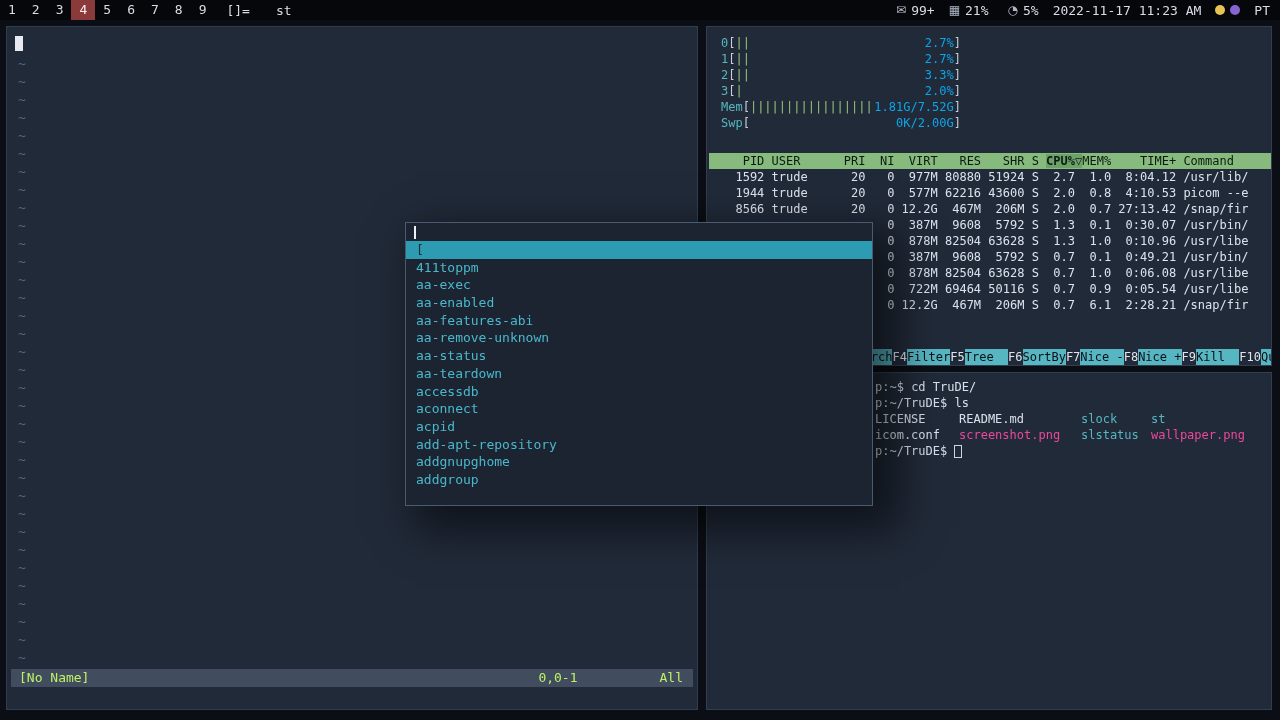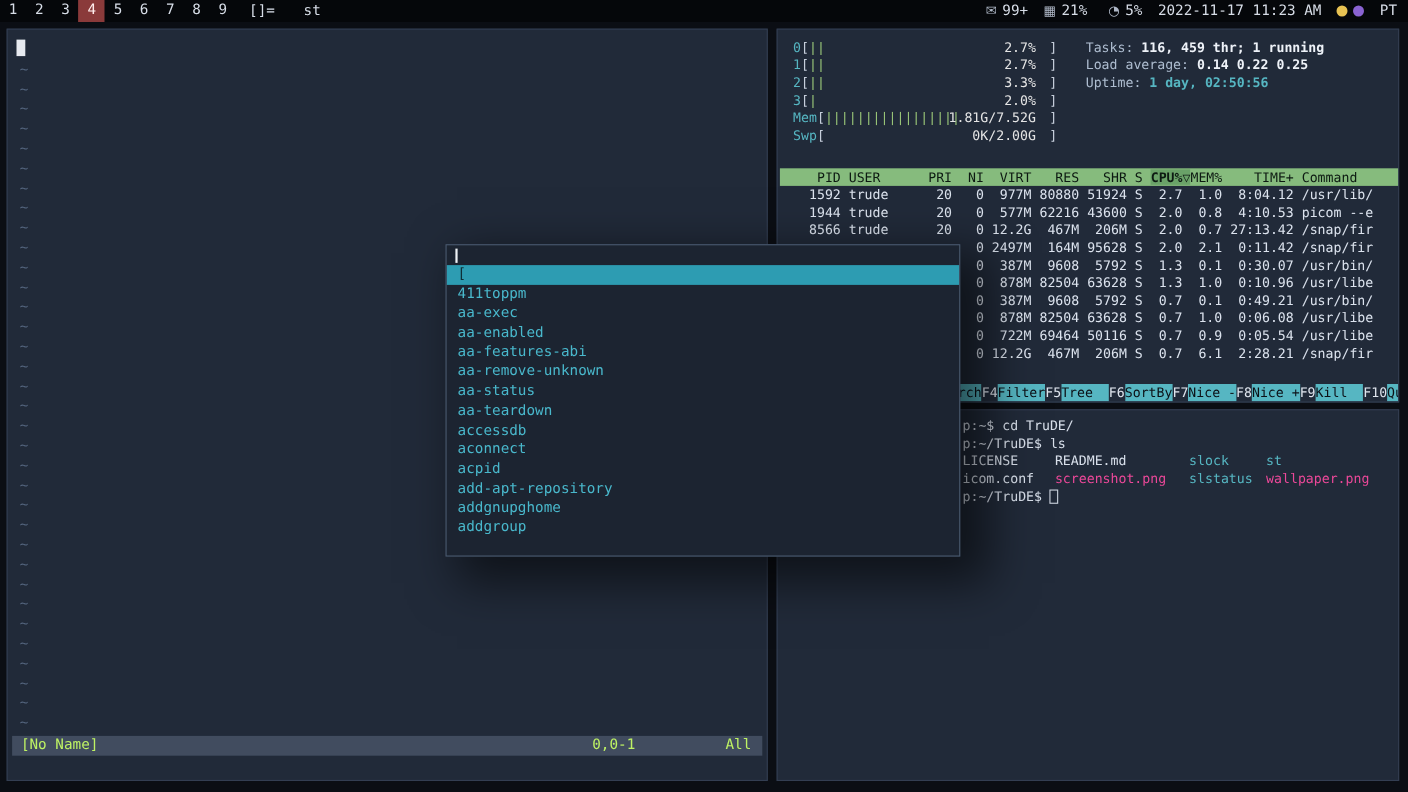--- a/index.html
+++ b/index.html
@@ -35,21 +35,21 @@
   
   .htop { left:706px; top:26px; width:566px; height:340px; padding:8px 0 0 14px;
           overflow:hidden; font-size:12px; color:#d9e0eb; }
   .meters-wrap { display:flex; }
   .meters { width:240px; }
   .meter { display:flex; line-height:16px; white-space:pre; }
   .m-id { color:#56b6c2; }
   .m-br { color:#c6cedb; }
   .m-mid { flex:1; position:relative; }
   .m-bars { position:absolute; left:0; color:#97c377; }
-  .m-pct { position:absolute; right:12px; color:#e5e5e5; }
+  .m-pct { position:absolute; right:0; color:#0ea5e9; }
   .summary { margin-left:26px; }
   .sline { line-height:16px; white-space:pre; }
   .s-label { color:#aebdd0; }
   .s-val { color:#eef2f8; font-weight:bold; }
   .s-val.cyan { color:#56b6c2; }
   .ptable { margin-top:22px; }
   .phead { white-space:pre; line-height:16px; background:#86bb7d; color:#0d1a12;
            margin-left:-12px; padding-left:12px; width:592px; }
   .phead .sortcol { background:#6aa268; font-weight:bold; }
   .prow { white-space:pre; line-height:16px; color:#dce3ee; }
@@ -173,33 +173,27 @@
   <section class="win htop">
     <div class="meters-wrap">
       <div class="meters" id="meters">
           <div class="meter"><span class="m-id">0</span><span class="m-br">[</span><span class="m-mid"><span class="m-bars">||</span><span class="m-pct">2.7%</span></span><span class="m-br">]</span></div>
           <div class="meter"><span class="m-id">1</span><span class="m-br">[</span><span class="m-mid"><span class="m-bars">||</span><span class="m-pct">2.7%</span></span><span class="m-br">]</span></div>
           <div class="meter"><span class="m-id">2</span><span class="m-br">[</span><span class="m-mid"><span class="m-bars">||</span><span class="m-pct">3.3%</span></span><span class="m-br">]</span></div>
           <div class="meter"><span class="m-id">3</span><span class="m-br">[</span><span class="m-mid"><span class="m-bars">|</span><span class="m-pct">2.0%</span></span><span class="m-br">]</span></div>
           <div class="meter"><span class="m-id">Mem</span><span class="m-br">[</span><span class="m-mid"><span class="m-bars">|||||||||||||||||</span><span class="m-pct">1.81G/7.52G</span></span><span class="m-br">]</span></div>
           <div class="meter"><span class="m-id">Swp</span><span class="m-br">[</span><span class="m-mid"><span class="m-bars"></span><span class="m-pct">0K/2.00G</span></span><span class="m-br">]</span></div>
         </div>
-      <div class="summary" id="summary">
-          <div class="sline"><span class="s-label">Tasks: </span><span class="s-val">116, 459 thr; 1 running</span></div>
-          <div class="sline"><span class="s-label">Load average: </span><span class="s-val">0.14 0.22 0.25</span></div>
-          <div class="sline"><span class="s-label">Uptime: </span><span class="s-val cyan">1 day, 02:50:56</span></div>
-        </div>
     </div>
     <div class="ptable">
       <div class="phead"><span>   PID USER      PRI  NI  VIRT   RES   SHR S </span><span class="sortcol">CPU%▽</span><span>MEM%    TIME+ Command</span></div>
       <div id="prows">
           <div class="prow">  1592 trude      20   0  977M 80880 51924 S  2.7  1.0  8:04.12 /usr/lib/</div>
           <div class="prow">  1944 trude      20   0  577M 62216 43600 S  2.0  0.8  4:10.53 picom --e</div>
           <div class="prow">  8566 trude      20   0 12.2G  467M  206M S  2.0  0.7 27:13.42 /snap/fir</div>
-          <div class="prow">                       0 2497M  164M 95628 S  2.0  2.1  0:11.42 /snap/fir</div>
           <div class="prow">                       0  387M  9608  5792 S  1.3  0.1  0:30.07 /usr/bin/</div>
           <div class="prow">                       0  878M 82504 63628 S  1.3  1.0  0:10.96 /usr/libe</div>
           <div class="prow">                       0  387M  9608  5792 S  0.7  0.1  0:49.21 /usr/bin/</div>
           <div class="prow">                       0  878M 82504 63628 S  0.7  1.0  0:06.08 /usr/libe</div>
           <div class="prow">                       0  722M 69464 50116 S  0.7  0.9  0:05.54 /usr/libe</div>
           <div class="prow">                       0 12.2G  467M  206M S  0.7  6.1  2:28.21 /snap/fir</div>
         </div>
     </div>
     <div class="fnbar" id="fnbar">
         <span class="fk">F1</span>

